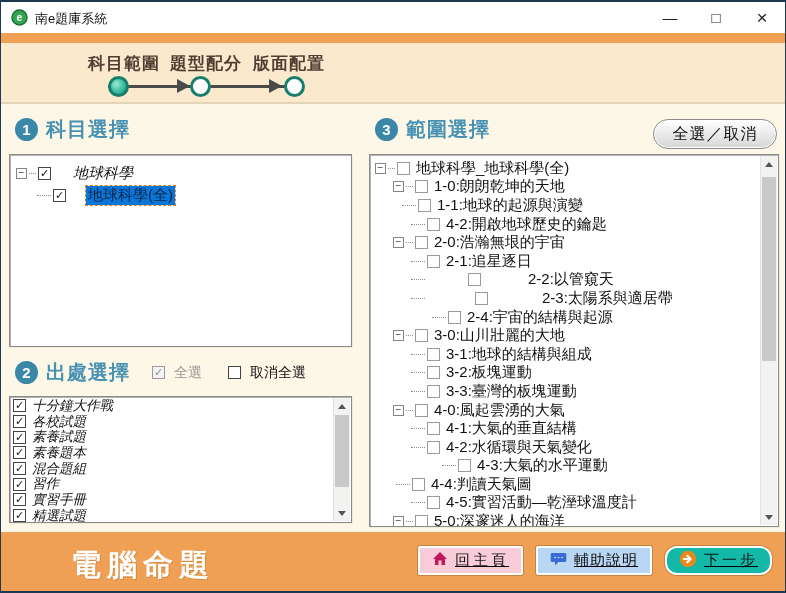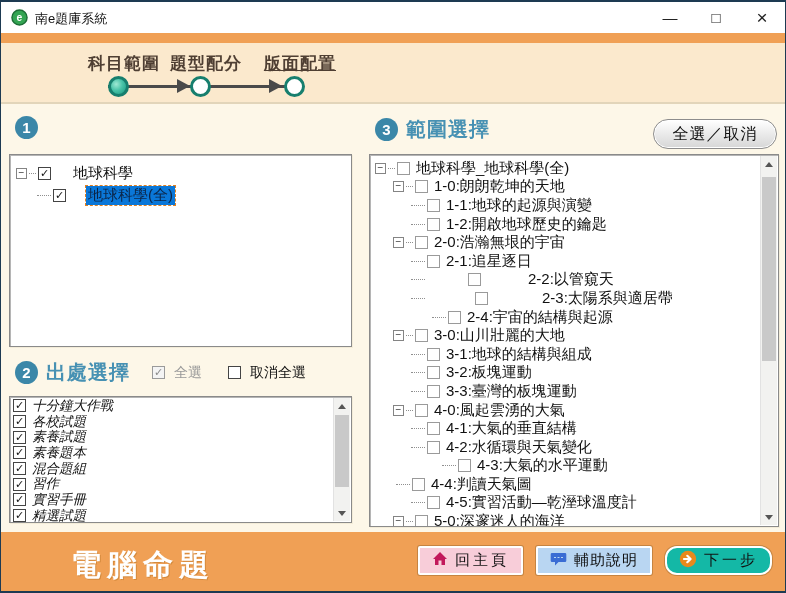--- a/index.html
+++ b/index.html
@@ -67,21 +67,21 @@
   .sb-btn { position:absolute; left:0; width:16px; height:16px; display:flex; align-items:center; justify-content:center; }
   .sb-btn.up { top:0; } .sb-btn.down { bottom:0; }
   .tri-up { width:0; height:0; border-bottom:5px solid #555; border-left:4px solid transparent; border-right:4px solid transparent; }
   .tri-down { width:0; height:0; border-top:5px solid #555; border-left:4px solid transparent; border-right:4px solid transparent; }
   .sb-thumb { position:absolute; left:1px; width:14px; background:#c9c9c9; }
   
   #footer { position:absolute; left:0; top:530px; width:100%; height:61px; background:var(--orange,#f0a055);
             display:flex; align-items:center; }
   #footer-title { position:absolute; left:70px; top:13px; font-size:30px; font-weight:bold; color:#fff;
                   letter-spacing:6px; text-shadow:1px 1px 0 rgba(190,120,40,.55); }
-  #footer-buttons { position:absolute; right:13px; top:14px; display:flex; gap:13px; }
+  #footer-buttons { position:absolute; right:13px; top:14px; display:flex; gap:13px;text-decoration:underline; }
   .f-btn { height:29px; display:flex; align-items:center; gap:7px; padding:0 12px;
            border:2px solid #fff; box-shadow:0 0 0 1px rgba(120,80,30,.35); border-radius:2px;
            font-size:15px; color:#111; letter-spacing:3px; font-family:inherit; }
   .f-btn svg { flex:none; }
   .f-btn.pink { background:#f8cdd9; }
   .f-btn.blue { background:#b9d6f2; letter-spacing:1px; }
   .f-btn.cream { background:#14b8a6;border-radius:12px; }
 </style>
 </head>
 <body>
@@ -104,35 +104,36 @@
   <div id="top-strip"></div>
 
   <div id="stepper-band">
     <div id="step-line"></div>
   <div class="step-arrow" style="left: 176px;"></div>
       <div class="step-arrow" style="left: 268px;"></div>
       <div class="step-label" style="left: 123px;">科目範圍</div>
       <div class="step-dot active" style="left: 107px;"></div>
       <div class="step-label" style="left: 205px;">題型配分</div>
       <div class="step-dot" style="left: 189px;"></div>
-      <div class="step-label" style="left: 299px; text-decoration: underline;">版面配置</div>
+      <div class="step-label" style="left: 288px;">版面配置</div>
       <div class="step-dot" style="left: 283px;"></div>
     </div>
 
   <div class="sec-header" style="left:14px; top:114px;">
     <span class="sec-num">1</span>
+    <span class="sec-title">科目選擇</span>
   </div>
 
   <div class="sunken" style="left:8px; top:152px; width:343px; height:193px;">
     <div id="subject-tree" style="padding-top:7px;">
         <div class="trow" style="height: 22px; padding-left: 6px;">
           <span class="expander">−</span>
           <span class="dash short"></span>
           <span class="cb">✓</span>
-          <span class="lbl" style="margin-left: 16px;">地球科學</span>
+          <span class="lbl" style="margin-left: 16px; font-style: italic;">地球科學</span>
         </div>
         <div class="trow" style="height: 22px; padding-left: 27px;">
           <span class="dash long"></span>
           <span class="cb">✓</span>
           <span class="lbl sel" style="margin-left: 16px;">地球科學(全)</span>
         </div>
       </div>
   </div>
 
   <div class="sec-header" style="left:14px; top:357px;">
@@ -207,29 +208,29 @@
           <span class="dash short"></span>
           <span class="cb light"></span>
           <span class="lbl">地球科學_地球科學(全)</span>
         </div>
         <div class="trow" style="height: 18.6px; padding-left: 23px;">
           <span class="expander">−</span>
           <span class="dash short"></span>
           <span class="cb light"></span>
           <span class="lbl">1-0:朗朗乾坤的天地</span>
         </div>
-        <div class="trow" style="height: 18.6px; padding-left: 41px;">
+        <div class="trow" style="height: 18.6px; padding-left: 32px;">
           <span class="dash long"></span>
           <span class="cb light"></span>
           <span class="lbl">1-1:地球的起源與演變</span>
         </div>
         <div class="trow" style="height: 18.6px; padding-left: 41px;">
           <span class="dash long"></span>
           <span class="cb light"></span>
-          <span class="lbl">1-2:開啟地球歷史的鑰匙</span>
+          <span class="lbl">4-2:開啟地球歷史的鑰匙</span>
         </div>
         <div class="trow" style="height: 18.6px; padding-left: 23px;">
           <span class="expander">−</span>
           <span class="dash short"></span>
           <span class="cb light"></span>
           <span class="lbl">2-0:浩瀚無垠的宇宙</span>
         </div>
         <div class="trow" style="height: 18.6px; padding-left: 41px;">
           <span class="dash long"></span>
           <span class="cb light"></span>

